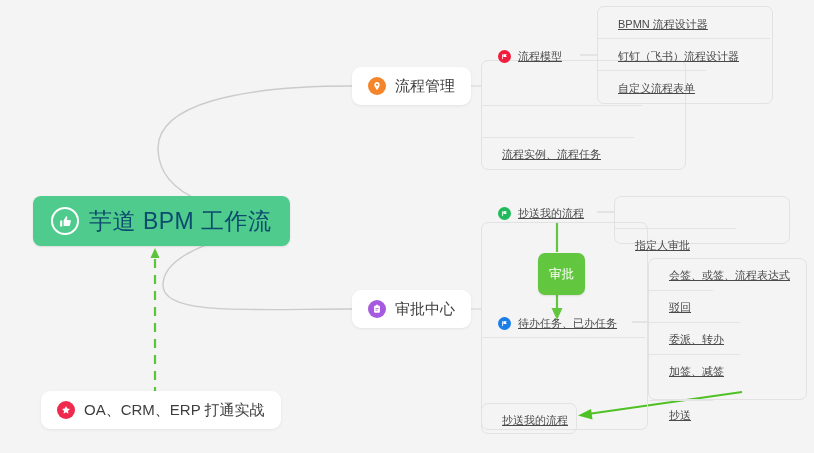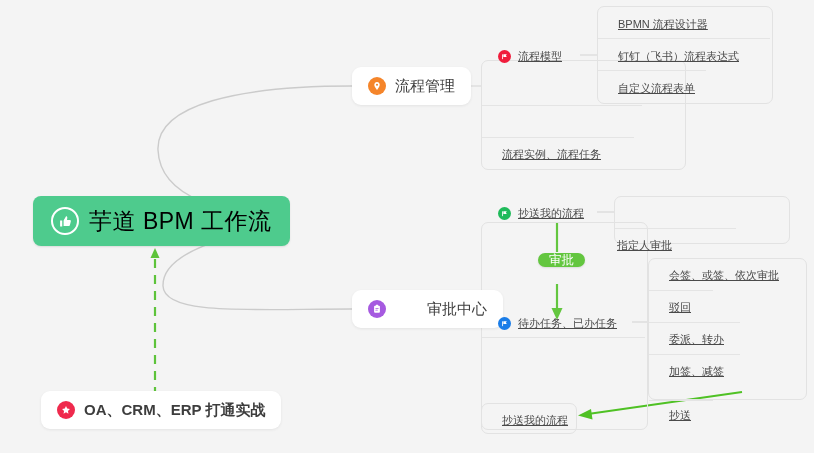--- a/index.html
+++ b/index.html
@@ -36,21 +36,21 @@
     align-items: center;
     white-space: nowrap;
   }
 
   
   .root-node {
     background: #4ecb8d;
     border-radius: 8px;
     padding: 0 18px;
     height: 50px;
-    color: #000000;
+    color: #0c4a6e;
     font-size: 23px;
     letter-spacing: 0.5px;
     box-shadow: 0 1px 2px rgba(0,0,0,0.10);
   }
   .root-node .label { margin-left: 10px; }
 
   
   .card-node {
     background: #ffffff;
     border-radius: 9px;
@@ -87,21 +87,21 @@
     height: 0;
     border-top: 1px solid #e4e4e4;
   }
 
   
   .pill-node {
     background: #63c63f;
     color: #ffffff;
     border-radius: 7px;
     font-size: 12.5px;
-    height: 14px;
+    height: 42px;
     padding: 0 11px;
     justify-content: center;
     box-shadow: 0 1px 2px rgba(0,0,0,0.10);
   }
 
   
   .icon {
     display: inline-flex;
     align-items: center;
     justify-content: center;
@@ -175,21 +175,21 @@
 
   <div class="node root-node" style="left:33px; top:196px;">
     <span class="icon sz-lg" style="background:#ffffff00; border:2px solid #ffffff;">
       <svg width="13" height="13" viewBox="0 0 24 24" fill="#ffffff">
         <path d="M2 10h4v11H2zM8.5 10.2 13 2.5c1.6 0 2.6 1.2 2.3 2.7L14.8 9H20c1.3 0 2.2 1.2 1.9 2.4l-1.7 7.1c-.3 1.2-1.3 2-2.5 2H8.5z"></path>
       </svg>
     </span>
     <span class="label">芋道 BPM 工作流</span>
   </div>
 
-  <div class="node card-node" style="left:41px; top:391px;font-weight:bold;">
+  <div class="node card-node" style="left:41px; top:391px;">
     <span class="icon sz-md" style="background:#ef2a4d;">
       <svg width="10" height="10" viewBox="0 0 24 24" fill="#ffffff">
         <path d="M12 2.5l2.9 6.1 6.6.9-4.8 4.6 1.2 6.6L12 17.6 6.1 20.7l1.2-6.6L2.5 9.5l6.6-.9z"></path>
       </svg>
     </span>
     <span class="label">OA、CRM、ERP 打通实战</span>
   </div>
 
   <div class="node card-node" style="left:352px; top:67px;">
     <span class="icon sz-md" style="background:#f5852a;">
@@ -208,31 +208,31 @@
         <path d="M8 4.5h10.5c.9 0 1.3 1 .7 1.6L16.4 9l2.8 3c.6.6.2 1.6-.7 1.6H8z"></path>
       </svg>
     </span>
     <span class="label">流程模型</span>
   </div>
 
   <div class="node leaf-node" style="left:600px; top:8px;">
     <span class="label">BPMN 流程设计器</span>
   </div>
   <div class="node leaf-node" style="left:600px; top:40px;">
-    <span class="label">钉钉（飞书）流程表达式</span>
+    <span class="label">钉钉（飞书）流程设计器</span>
   </div>
   <div class="node leaf-node" style="left:600px; top:72px;">
     <span class="label">自定义流程表单</span>
   </div>
 
   <div class="node leaf-node" style="left:484px; top:138px;">
     <span class="label">流程实例、流程任务</span>
   </div>
 
-  <div class="node card-node" style="left:352px; top:290px;gap:32px;">
+  <div class="node card-node" style="left:352px; top:290px;">
     <span class="icon sz-md" style="background:#a65ae0;">
       <svg width="10" height="10" viewBox="0 0 24 24" fill="#ffffff">
         <rect x="5" y="4" width="14" height="17" rx="2.4"></rect>
         <rect x="9" y="1.8" width="6" height="3.6" rx="1.2"></rect>
         <rect x="8" y="10" width="8" height="1.8" rx="0.9" fill="#a65ae0"></rect>
         <rect x="8" y="14" width="6" height="1.8" rx="0.9" fill="#a65ae0"></rect>
       </svg>
     </span>
     <span class="label">审批中心</span>
   </div>
@@ -240,40 +240,40 @@
   <div class="node leaf-node has-icon" style="left:489px; top:197px;">
     <span class="icon sz-sm" style="background:#1fba5a;">
       <svg width="7" height="7" viewBox="0 0 24 24" fill="#ffffff">
         <rect x="4" y="4" width="3" height="17" rx="1.2"></rect>
         <path d="M8 4.5h10.5c.9 0 1.3 1 .7 1.6L16.4 9l2.8 3c.6.6.2 1.6-.7 1.6H8z"></path>
       </svg>
     </span>
     <span class="label">抄送我的流程</span>
   </div>
 
-  <div class="node leaf-node" style="left:599px; top:229px;">
+  <div class="node leaf-node" style="left:617px; top:229px;">
     <span class="label">指定人审批</span>
   </div>
 
   <div class="node pill-node" style="left:538px; top:253px;">
     <span class="label">审批</span>
   </div>
 
   <div class="node leaf-node has-icon" style="left:489px; top:307px;">
     <span class="icon sz-sm" style="background:#1a7de8;">
       <svg width="7" height="7" viewBox="0 0 24 24" fill="#ffffff">
         <rect x="4" y="4" width="3" height="17" rx="1.2"></rect>
         <path d="M8 4.5h10.5c.9 0 1.3 1 .7 1.6L16.4 9l2.8 3c.6.6.2 1.6-.7 1.6H8z"></path>
       </svg>
     </span>
     <span class="label">待办任务、已办任务</span>
   </div>
 
   <div class="node leaf-node" style="left:651px; top:259px;">
-    <span class="label">会签、或签、依次审批</span>
+    <span class="label">会签、或签、流程表达式</span>
   </div>
   <div class="node leaf-node" style="left:651px; top:291px;">
     <span class="label">驳回</span>
   </div>
   <div class="node leaf-node" style="left:651px; top:323px;">
     <span class="label">委派、转办</span>
   </div>
   <div class="node leaf-node" style="left:651px; top:355px;">
     <span class="label">加签、减签</span>
   </div>

